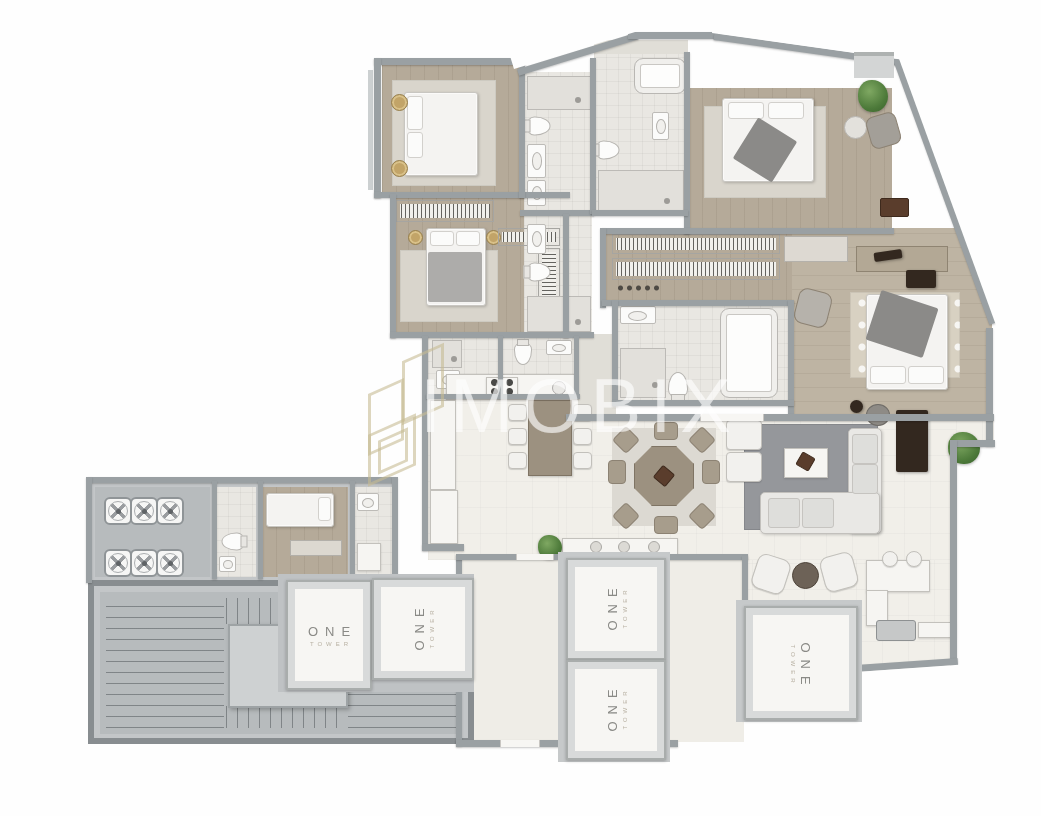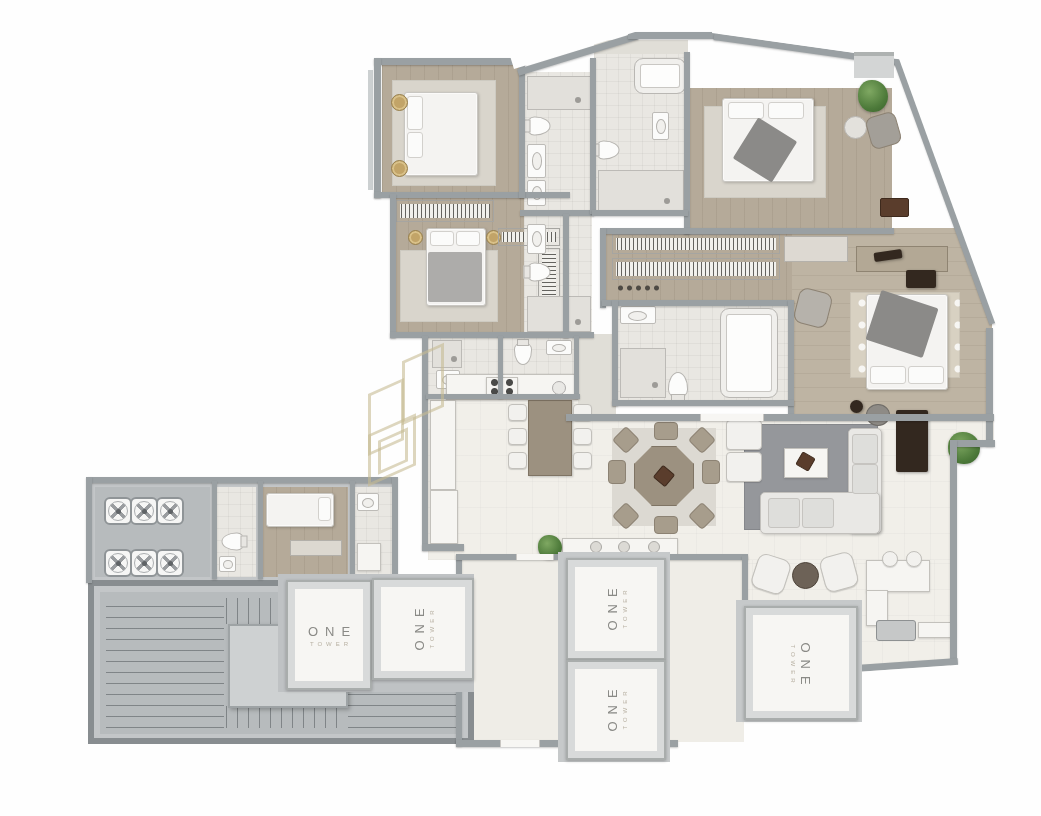--- a/index.html
+++ b/index.html
@@ -363,14 +363,15 @@
         <div class="ev-label">ONE</div>
         <div class="ev-sub">TOWER</div>
       </div>
     </div>
   </div>
 
   <div class="a wm-shape" style="left:402px;top:352px;width:36px;height:58px"></div>
   <div class="a wm-shape" style="left:368px;top:386px;width:30px;height:56px"></div>
   <div class="a wm-shape" style="left:368px;top:424px;width:42px;height:46px"></div>
   <div class="a wm-shape" style="left:378px;top:434px;width:24px;height:28px"></div>
+  <div class="a wm-title" style="left:420px;top:362px">IMOBIX</div>
 
 </div>
 
 </body></html>

